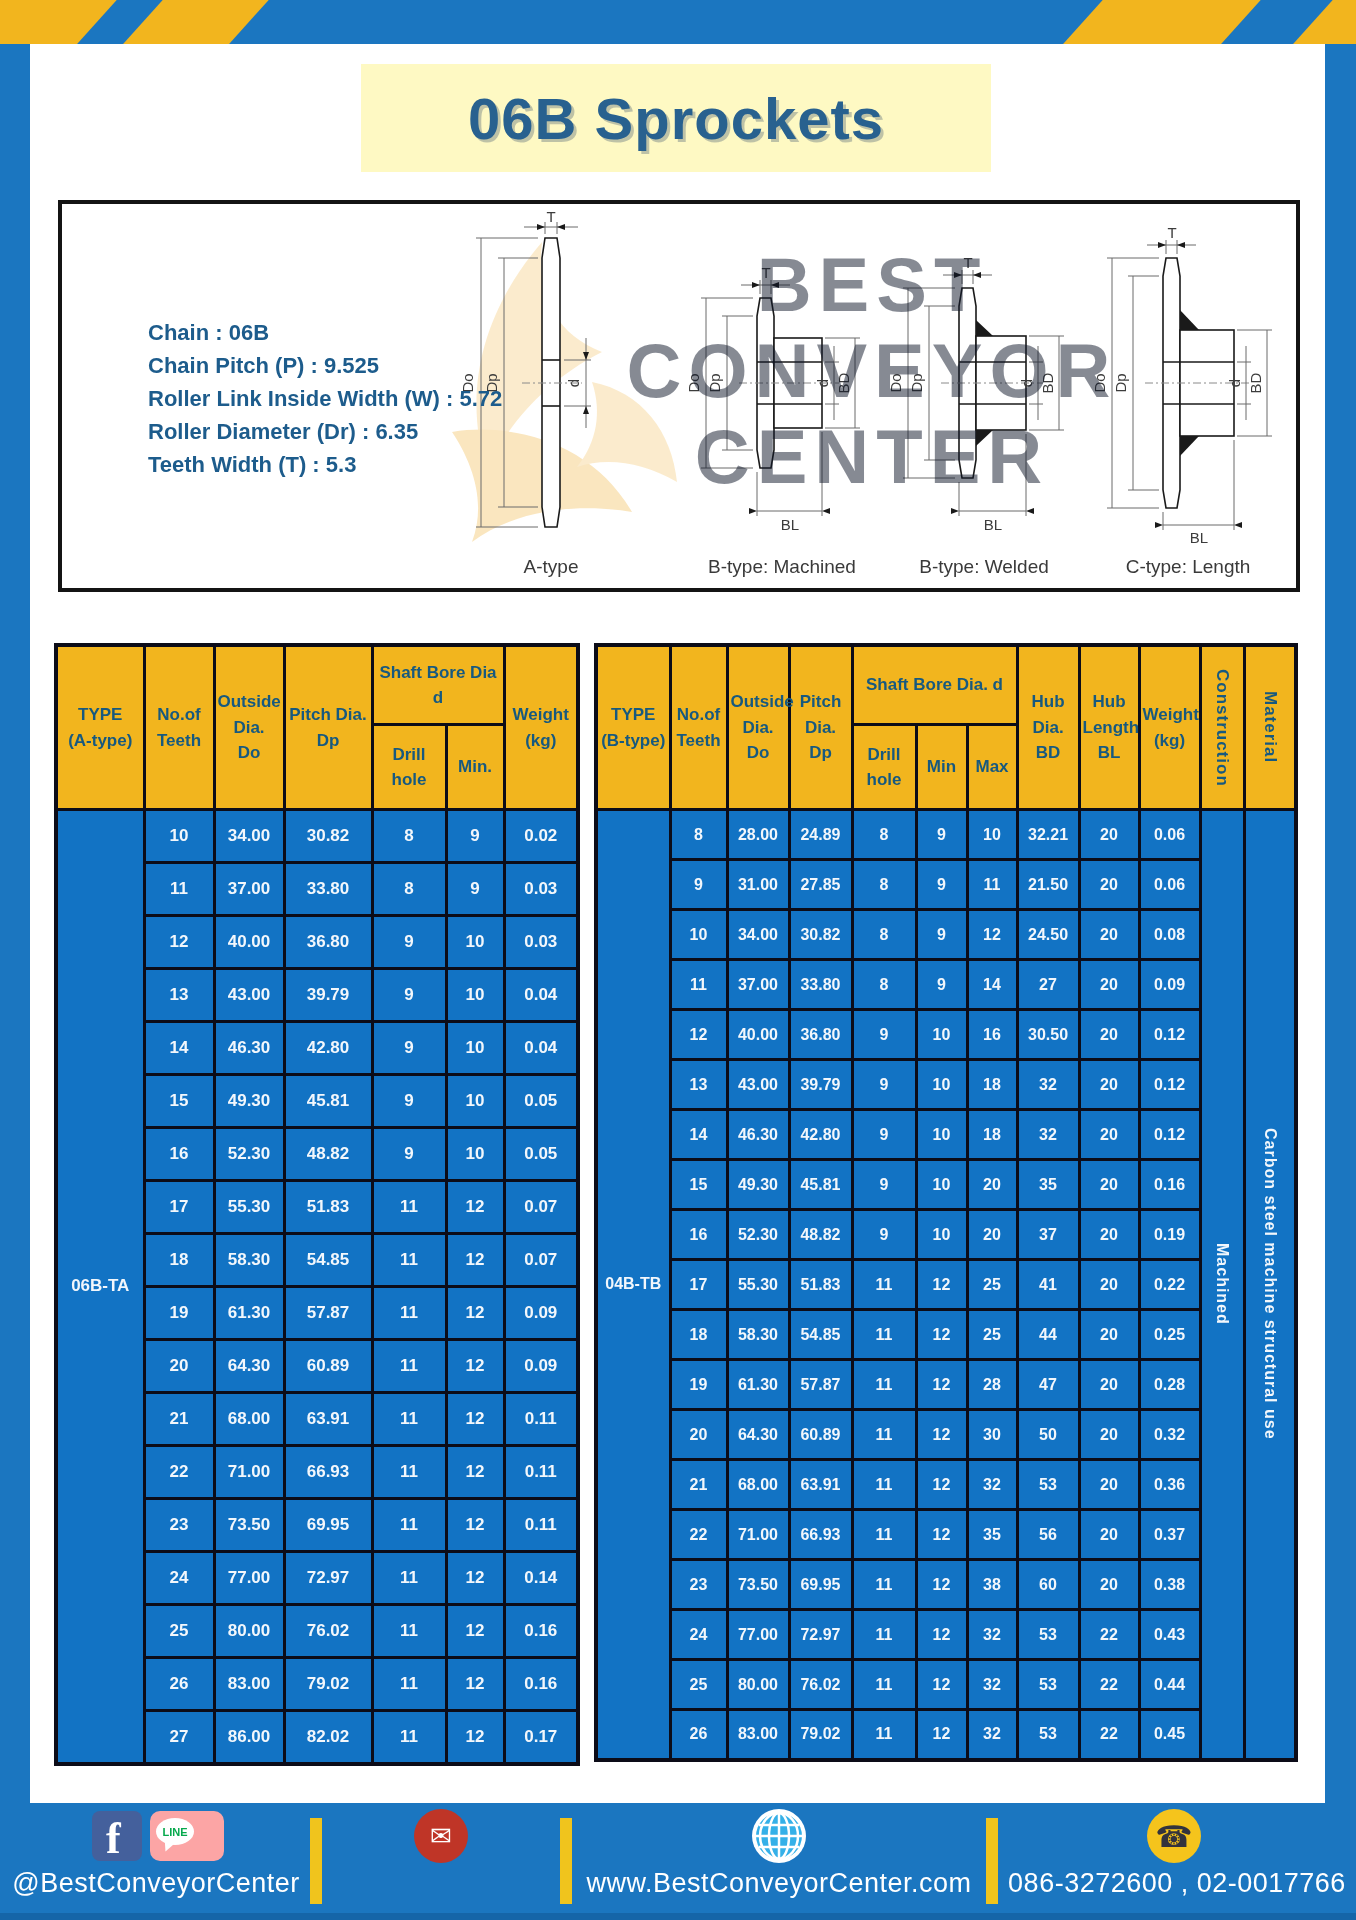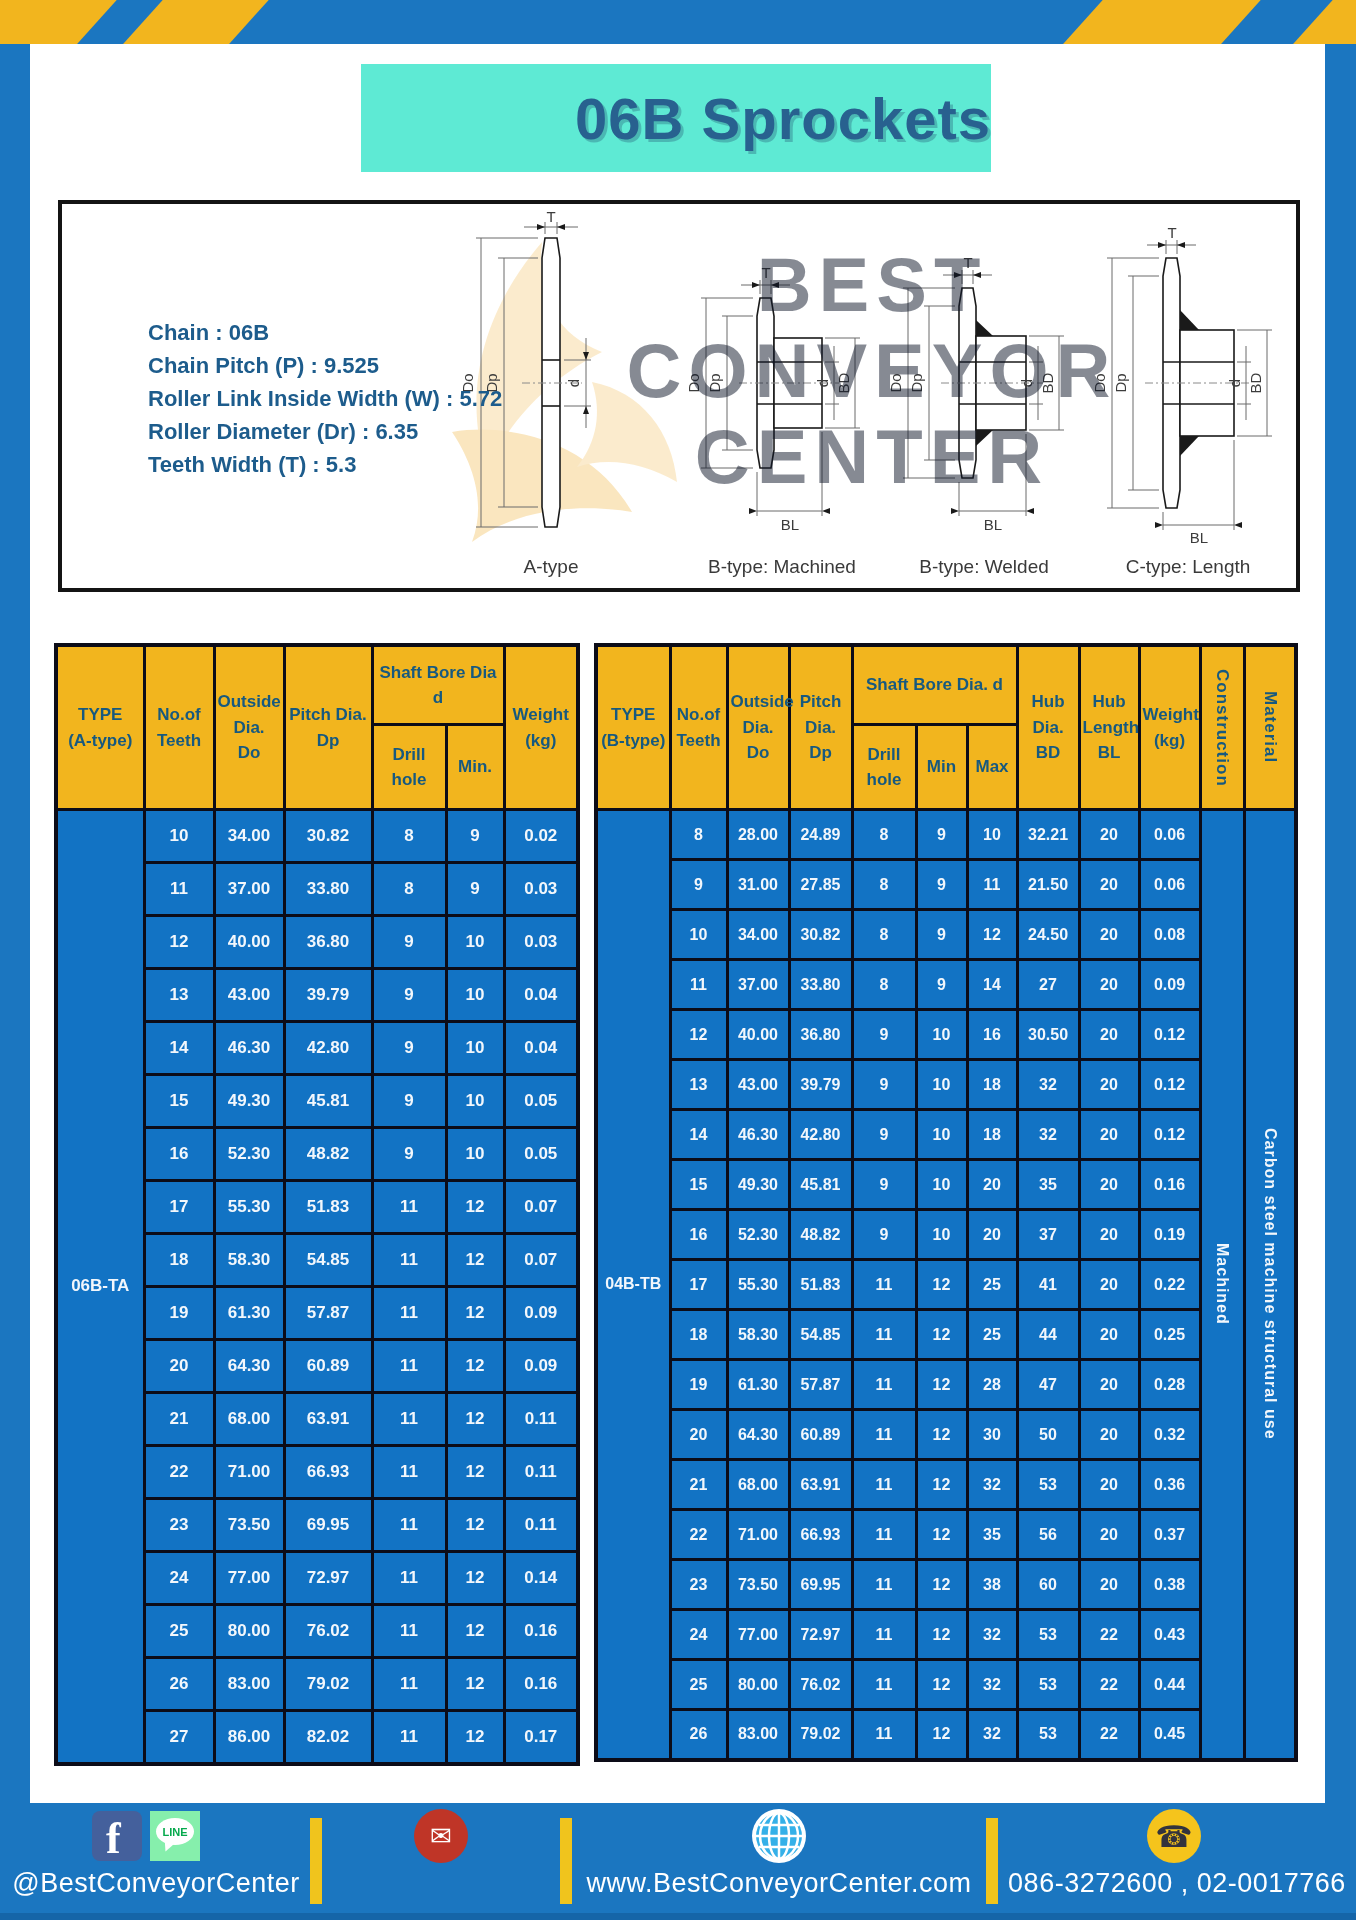--- a/index.html
+++ b/index.html
@@ -14,21 +14,21 @@
   .top-bar{position:absolute;left:0;top:0;width:1356px;height:44px;background:#1b76c0;overflow:hidden;z-index:2;}
   .stripe{position:absolute;top:-12px;height:70px;background:#f2b51e;transform:skewX(-42deg);}
   .stripe.s1{left:-42px;width:138px;}
   .stripe.s2{left:142px;width:106px;}
   .stripe.s3{left:1082px;width:158px;}
   .stripe.s4{left:1312px;width:112px;}
 
   
   .title-banner{
     position:absolute;left:361px;top:64px;width:630px;height:108px;
-    background:#5eead4;display:flex;align-items:center;justify-content:flex-end;z-index:3;
+    background:#fef9c3;display:flex;align-items:center;justify-content:center;z-index:3;
   }
   .title-banner h1{
     margin:0;font-size:58px;font-weight:bold;color:#28618f;letter-spacing:1px;
     text-shadow:3px 3px 0 rgba(25,55,95,.28);
   }
 
   
   .diagram-panel{
     position:absolute;left:58px;top:200px;width:1242px;height:392px;
     background:#ffffff;border:4px solid #141414;box-sizing:border-box;z-index:3;
@@ -87,21 +87,21 @@
     color:#ffffff;font-size:27px;font-weight:normal;white-space:nowrap;letter-spacing:.5px;
   }
   .fb-icon{
     position:absolute;left:92px;top:8px;width:50px;height:50px;border-radius:8px;background:#44609c;
     overflow:hidden;
   }
   .fb-icon span{
     position:absolute;left:14px;top:2px;color:#fff;font-family:"Liberation Serif",serif;
     font-size:44px;font-weight:bold;
   }
-  .line-icon{position:absolute;left:150px;top:8px;width:50px;height:50px;border-radius:0;background:#86efac;}
+  .line-icon{position:absolute;left:150px;top:8px;width:50px;height:50px;border-radius:10px;background:#fca5a5;padding-left:24px;}
   .line-bubble{
     position:absolute;left:6px;top:7px;width:38px;height:27px;background:#fff;border-radius:50%;
     display:flex;align-items:center;justify-content:center;
   }
   .line-bubble span{color:#06a94d;font-size:11px;font-weight:bold;letter-spacing:0;}
   .line-tail{
     position:absolute;left:13px;top:31px;width:0;height:0;
     border-left:4px solid transparent;border-right:6px solid transparent;border-top:10px solid #ffffff;
     transform:rotate(18deg);
   }

